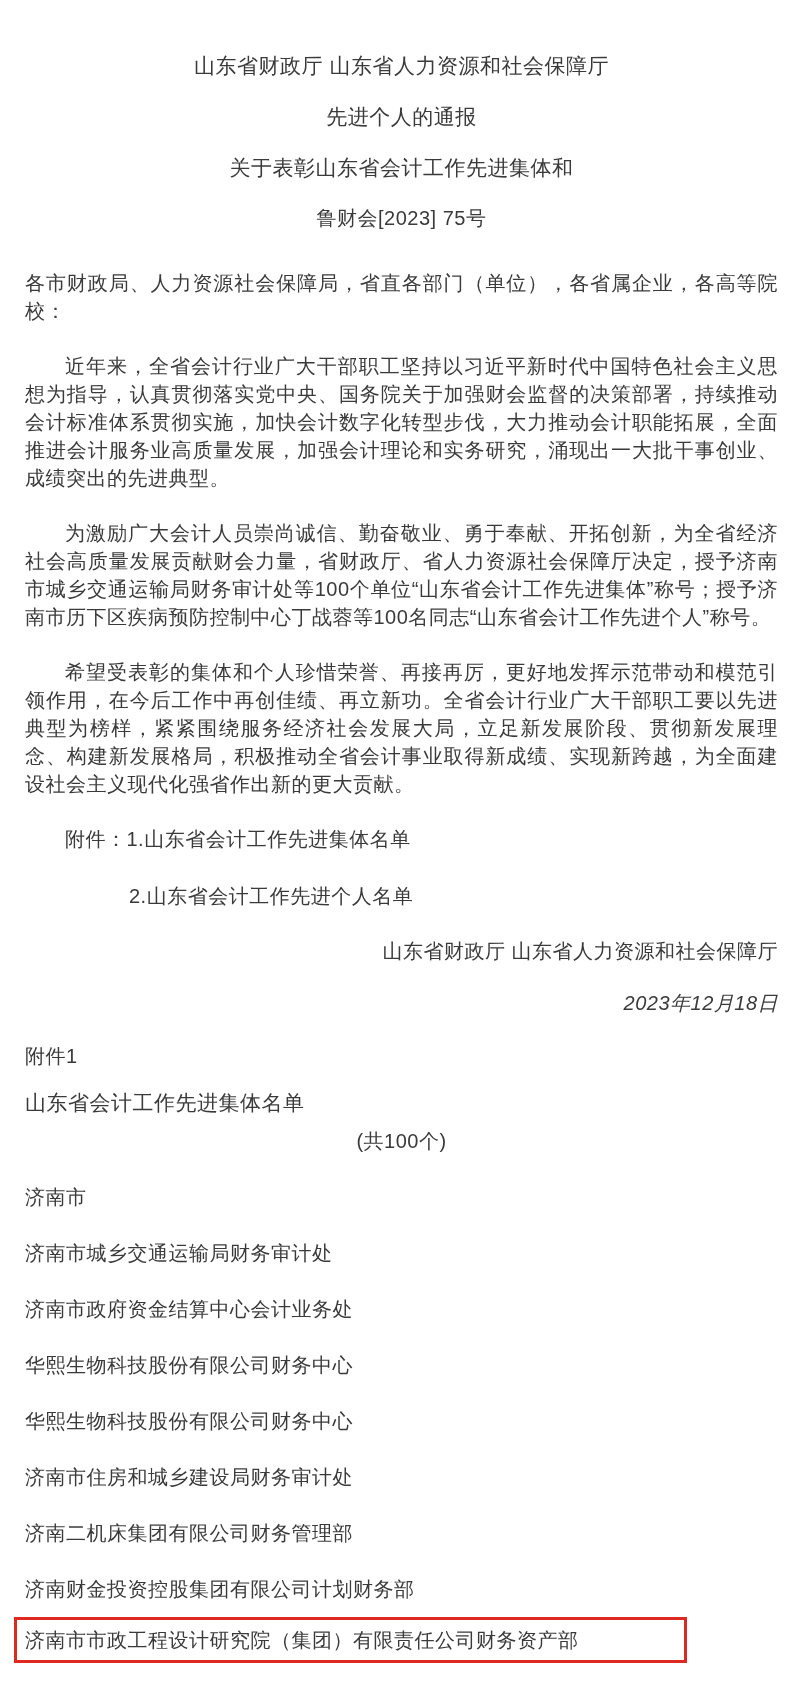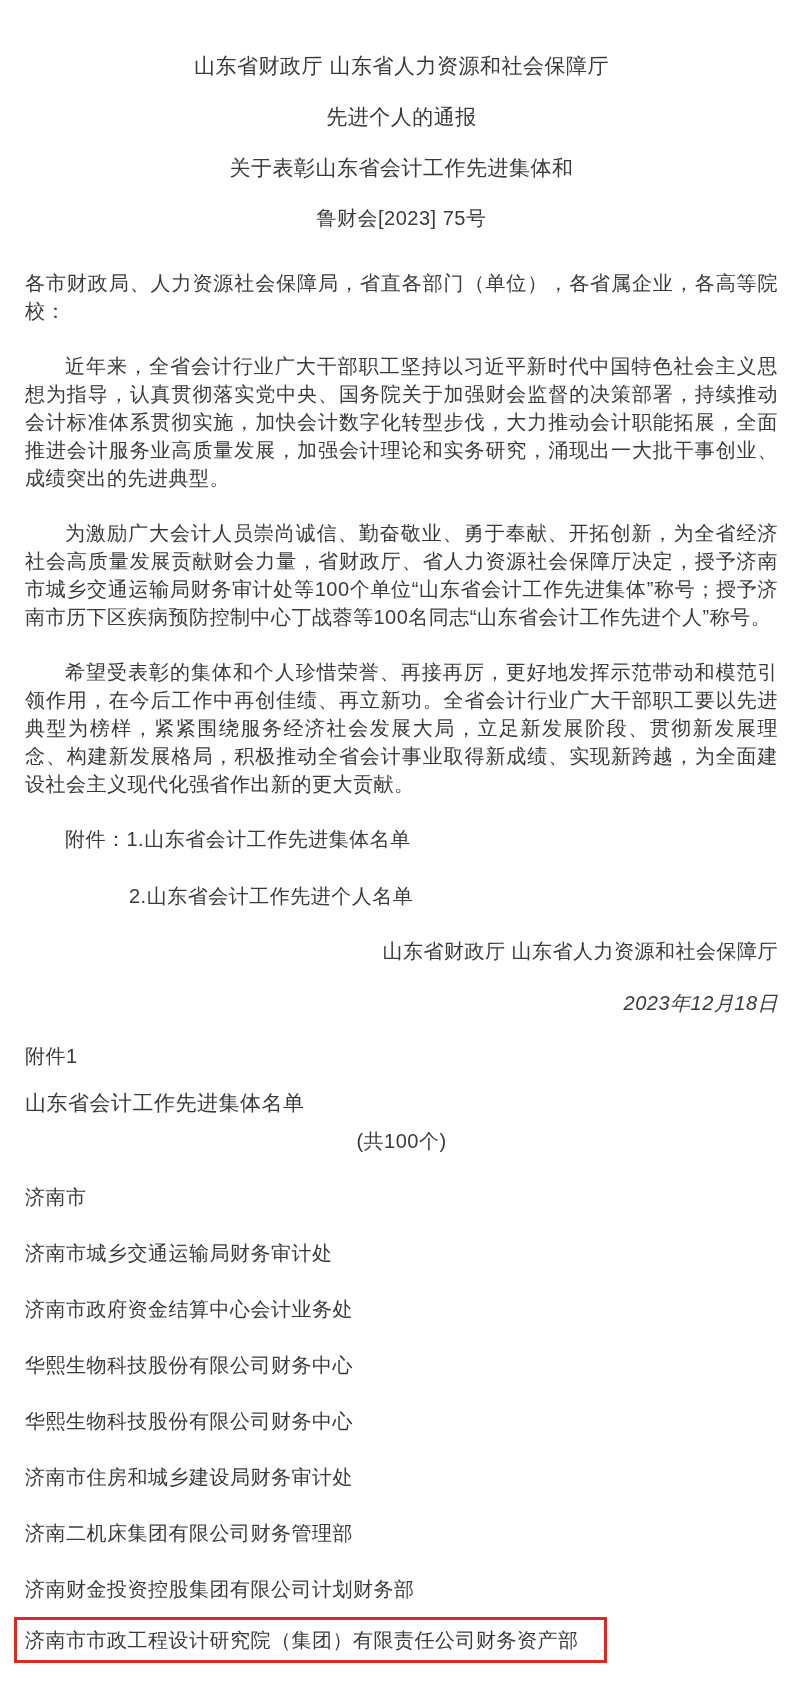--- a/index.html
+++ b/index.html
@@ -78,21 +78,21 @@
     text-align: center;
     line-height: 28px;
   }
   .list-item {
     margin-top: 28px;
     line-height: 28px;
   }
   .highlight-box {
     margin-top: 14px;
     margin-left: -11px;
-    width: 593px;
+    width: 673px;
     box-sizing: border-box;
     border: 3px solid #dc2a22;
     padding: 6px 0 6px 8px;
     line-height: 28px;
   }
 </style>
 </head>
 <body>
 
 <div class="doc">

